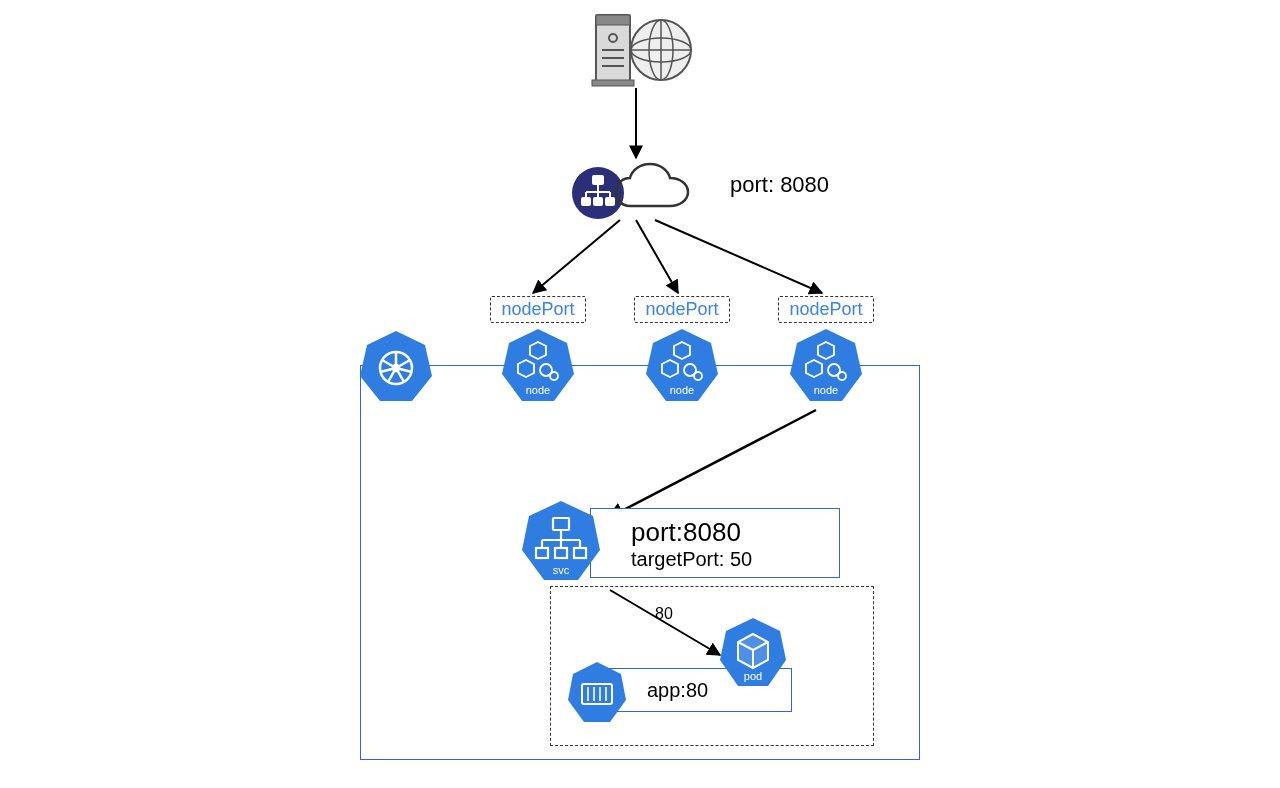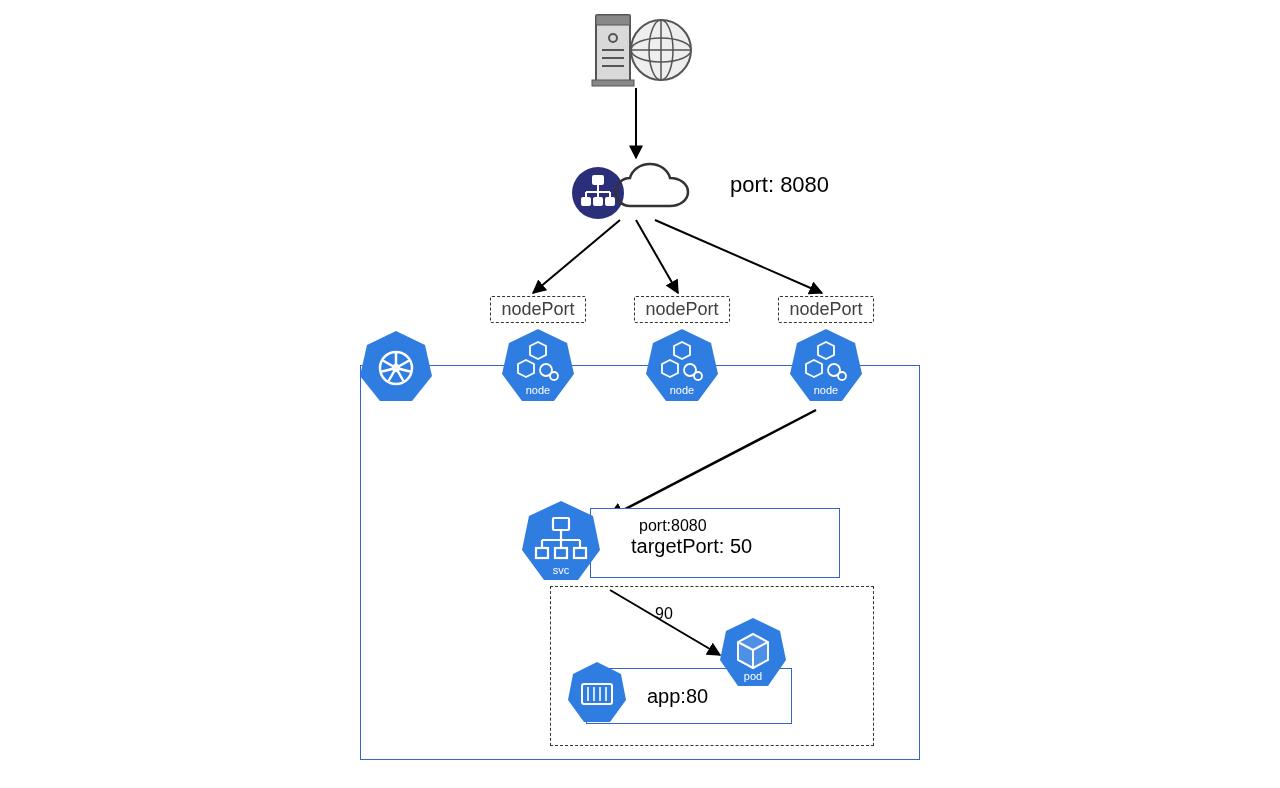--- a/index.html
+++ b/index.html
@@ -11,21 +11,21 @@
     position: relative;
     overflow: hidden;
   }
   .abs { position: absolute; }
   .label { font-size: 22px; color: #000; text-align: right; }
   .dashbox {
     border: 1.5px dashed #333;
     border-radius: 2px;
     padding: 2px 8px;
     font-size: 18px;
-    color: #404040;
+    color: #3b82f6;
     text-align: center;
     background: #fff;
   }
   .solidbox {
     border: 1.5px solid #3366cc;
     background: #fff;
   }
   .cluster-box {
     border: 1.5px solid #3366cc;
     position: absolute;
@@ -160,21 +160,21 @@
       <polygon points="38,16 46,20 46,29 38,33 30,29 30,20"></polygon>
       <polygon points="26,34 34,38 34,47 26,51 18,47 18,38"></polygon>
       <circle cx="46" cy="44" r="6"></circle>
         <circle cx="54" cy="50" r="4"></circle>
     </g>
     <text x="38" y="68" text-anchor="middle" fill="#fff" font-size="11">node</text>
   </svg>
 </div>
 
 <div class="abs solidbox" style="left:590px; top:508px; width:250px; height:70px; padding:8px 12px 8px 40px;">
-  <div class="small-label" style="font-size:16px;margin-left:8px;">port:8080</div>
+  <div class="small-label" style="font-size:26px;">port:8080</div>
   <div class="small-label" style="font-size:20px;">targetPort: 50</div>
 </div>
 
 <div class="abs" style="left:520px; top:498px;">
   <svg width="82" height="88">
     <polygon points="41,3 73,18 80,52 58,82 24,82 2,52 9,18" fill="#2f7de1"></polygon>
     <g stroke="#fff" stroke-width="2.2" fill="none">
       <rect x="33" y="20" width="16" height="12" rx="1"></rect>
       <line x1="41" y1="32" x2="41" y2="42"></line>
       <line x1="22" y1="42" x2="60" y2="42"></line>
@@ -182,25 +182,25 @@
         <line x1="41" y1="42" x2="41" y2="50"></line>
         <line x1="60" y1="42" x2="60" y2="50"></line>
       <rect x="16" y="50" width="12" height="10"></rect>
         <rect x="35" y="50" width="12" height="10"></rect>
         <rect x="54" y="50" width="12" height="10"></rect>
     </g>
     <text x="41" y="76" text-anchor="middle" fill="#fff" font-size="11">svc</text>
   </svg>
 </div>
 
-<div class="abs small-label" style="left:655px; top:605px;">90</div>
+<div class="abs small-label" style="left:655px; top:605px;">80</div>
 
 <div class="inner-dash" style="left:550px; top:586px; width:324px; height:160px;"></div>
 
-<div class="abs solidbox" style="left:586px; top:668px; width:206px; height:56px; display:flex; align-items:center; padding-left:60px;">
+<div class="abs solidbox" style="left:586px; top:668px; width:206px; height:44px; display:flex; align-items:center; padding-left:60px;">
   <span class="small-label" style="font-size:20px;">app:80</span>
 </div>
 
 <div class="abs" style="left:566px; top:660px;">
   <svg width="62" height="66">
     <polygon points="31,2 55,14 60,40 44,62 18,62 2,40 7,14" fill="#2f7de1"></polygon>
     <rect x="16" y="24" width="30" height="20" rx="2" fill="none" stroke="#fff" stroke-width="2"></rect>
     <line x1="22" y1="27" x2="22" y2="41" stroke="#fff" stroke-width="1.6"></line>
     <line x1="28" y1="27" x2="28" y2="41" stroke="#fff" stroke-width="1.6"></line>
     <line x1="34" y1="27" x2="34" y2="41" stroke="#fff" stroke-width="1.6"></line>

